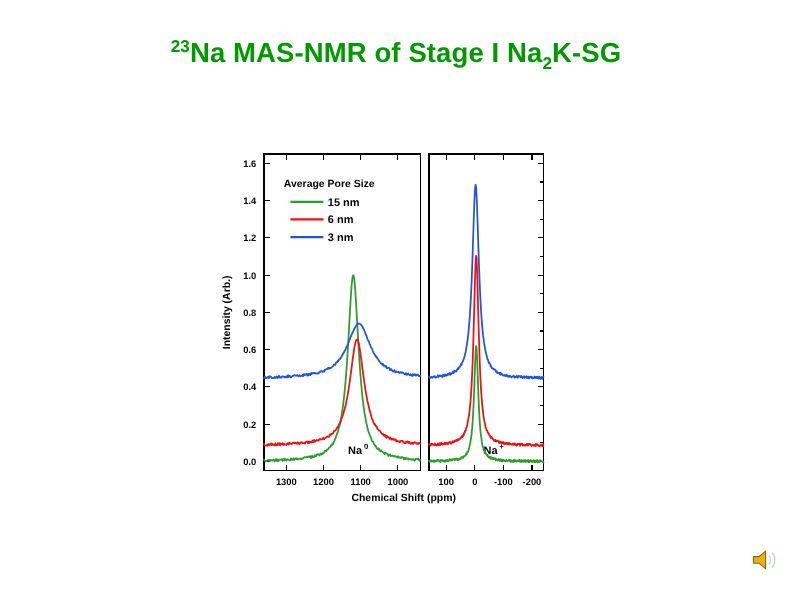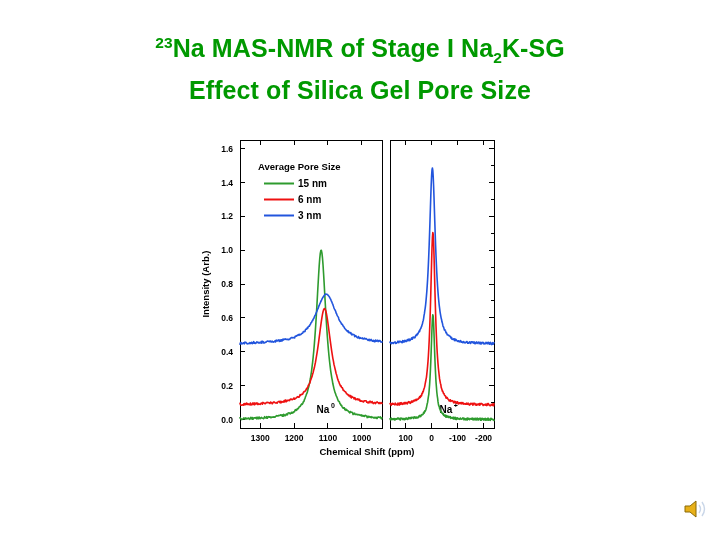--- a/index.html
+++ b/index.html
@@ -117,21 +117,20 @@
     height: 28px;
   }
 </style>
 </head>
 <body>
 
 <div id="slide">
 
   <div id="title-block">
     <span class="line"><sup>23</sup><span>Na MAS-NMR of Stage I Na</span><sub>2</sub><span>K-SG</span></span>
-    <span class="line">Effect of Silica Gel Pore Size</span>
   </div>
 
   <div id="chart-area">
     <svg id="chart-svg" width="320" height="350" viewBox="0 0 320 350">
       <g id="plot-root">
           <rect x="44" y="8" width="142" height="288" class="axis-line"></rect>
           <rect x="194" y="8" width="104" height="288" class="axis-line"></rect>
           <line x1="44" y1="287.52941176470586" x2="49" y2="287.52941176470586" class="tick"></line>
           <line x1="298" y1="287.52941176470586" x2="293" y2="287.52941176470586" class="tick"></line>
           <text x="37" y="290.72941176470584" class="ticklabel" text-anchor="end">0.0</text>

